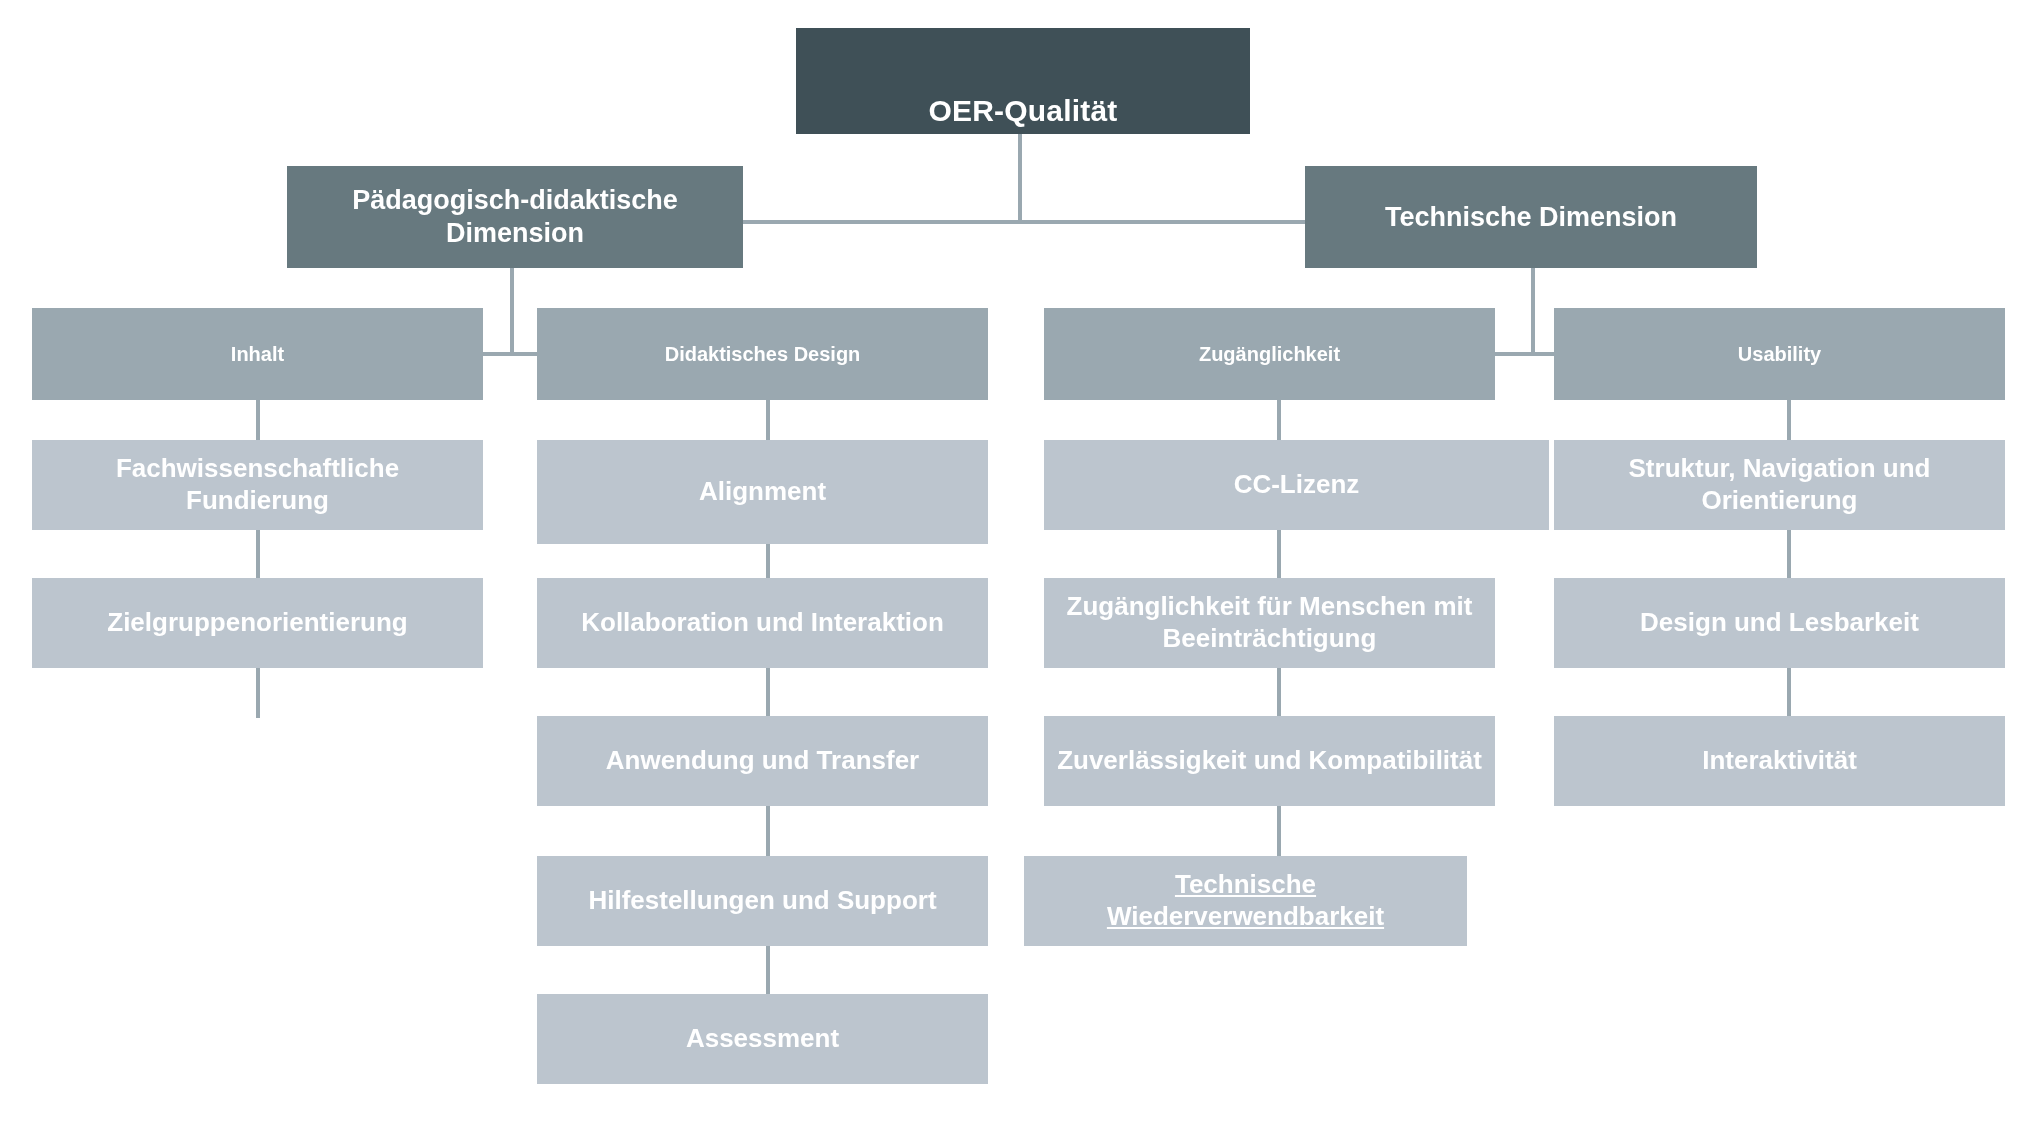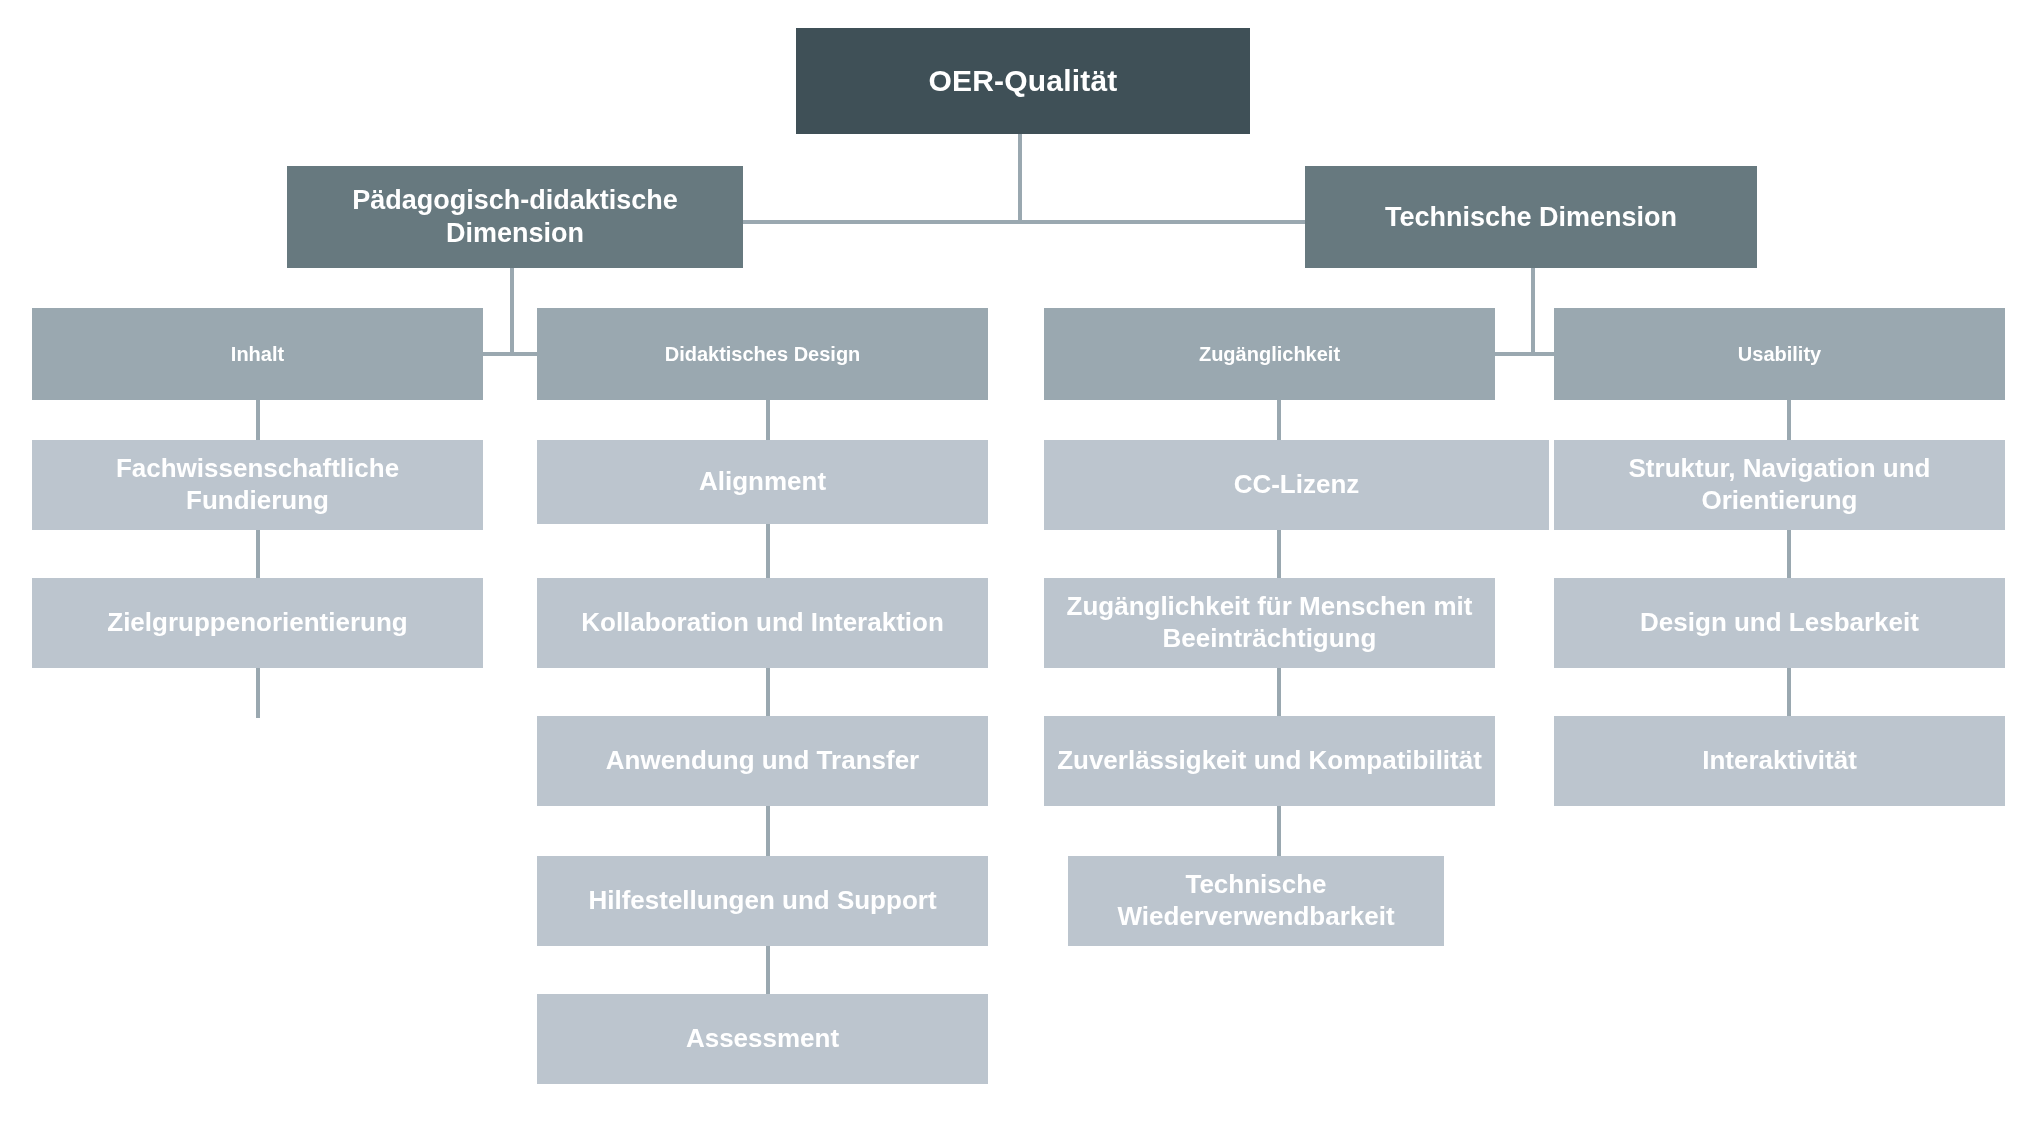--- a/index.html
+++ b/index.html
@@ -24,21 +24,21 @@
     align-items: center;
     justify-content: center;
     text-align: center;
     color: #ffffff;
     font-weight: bold;
     line-height: 1.22;
     padding: 4px 10px;
     z-index: 2;
   }
   .node span { display: block; }
-  .lvl-root { background: #3f5057; font-size: 30px; letter-spacing: 0.2px; }
+  .lvl-root { background: #3f5057; font-size: 30px; letter-spacing: 0.2px; align-items: flex-end; }
   .lvl-dim  { background: #67797f; font-size: 27px; }
   .lvl-cat  { background: #9aa8b0; font-size: 20px; }
   .lvl-leaf { background: #bcc5ce; font-size: 26px; }
   .conn {
     position: absolute;
     background: #9aa8b0;
     z-index: 1;
   }
   .conn-v { width: 4px; }
   .conn-h { height: 4px; }
@@ -96,21 +96,21 @@
     <span>Usability</span>
   </div>
 
   <div class="node lvl-leaf" style="left:32px; top:440px; width:451px; height:90px;">
     <span>Fachwissenschaftliche Fundierung</span>
   </div>
   <div class="node lvl-leaf" style="left:32px; top:578px; width:451px; height:90px;">
     <span>Zielgruppenorientierung</span>
   </div>
 
-  <div class="node lvl-leaf" style="left:537px; top:440px; width:451px; height:84px;">
+  <div class="node lvl-leaf" style="left:537px; top:440px; width:451px; height:104px;">
     <span>Alignment</span>
   </div>
   <div class="node lvl-leaf" style="left:537px; top:578px; width:451px; height:90px;">
     <span>Kollaboration und Interaktion</span>
   </div>
   <div class="node lvl-leaf" style="left:537px; top:716px; width:451px; height:90px;">
     <span>Anwendung und Transfer</span>
   </div>
   <div class="node lvl-leaf" style="left:537px; top:994px; width:451px; height:90px;">
     <span>Assessment</span>
@@ -121,21 +121,21 @@
 
   <div class="node lvl-leaf" style="left:1044px; top:440px; width:505px; height:90px;">
     <span>CC-Lizenz</span>
   </div>
   <div class="node lvl-leaf" style="left:1044px; top:578px; width:451px; height:90px;">
     <span>Zugänglichkeit für Menschen mit Beeinträchtigung</span>
   </div>
   <div class="node lvl-leaf" style="left:1044px; top:716px; width:451px; height:90px;">
     <span>Zuverlässigkeit und Kompatibilität</span>
   </div>
-  <div class="node lvl-leaf" style="left:1068px; top:856px; width:376px; height:90px;">
+  <div class="node lvl-leaf" style="left:1024px; top:856px; width:443px; height:90px;text-decoration:underline;">
     <span>Technische Wiederverwendbarkeit</span>
   </div>
 
   <div class="node lvl-leaf" style="left:1554px; top:440px; width:451px; height:90px;">
     <span>Struktur, Navigation und Orientierung</span>
   </div>
   <div class="node lvl-leaf" style="left:1554px; top:578px; width:451px; height:90px;">
     <span>Design und Lesbarkeit</span>
   </div>
   <div class="node lvl-leaf" style="left:1554px; top:716px; width:451px; height:90px;">

